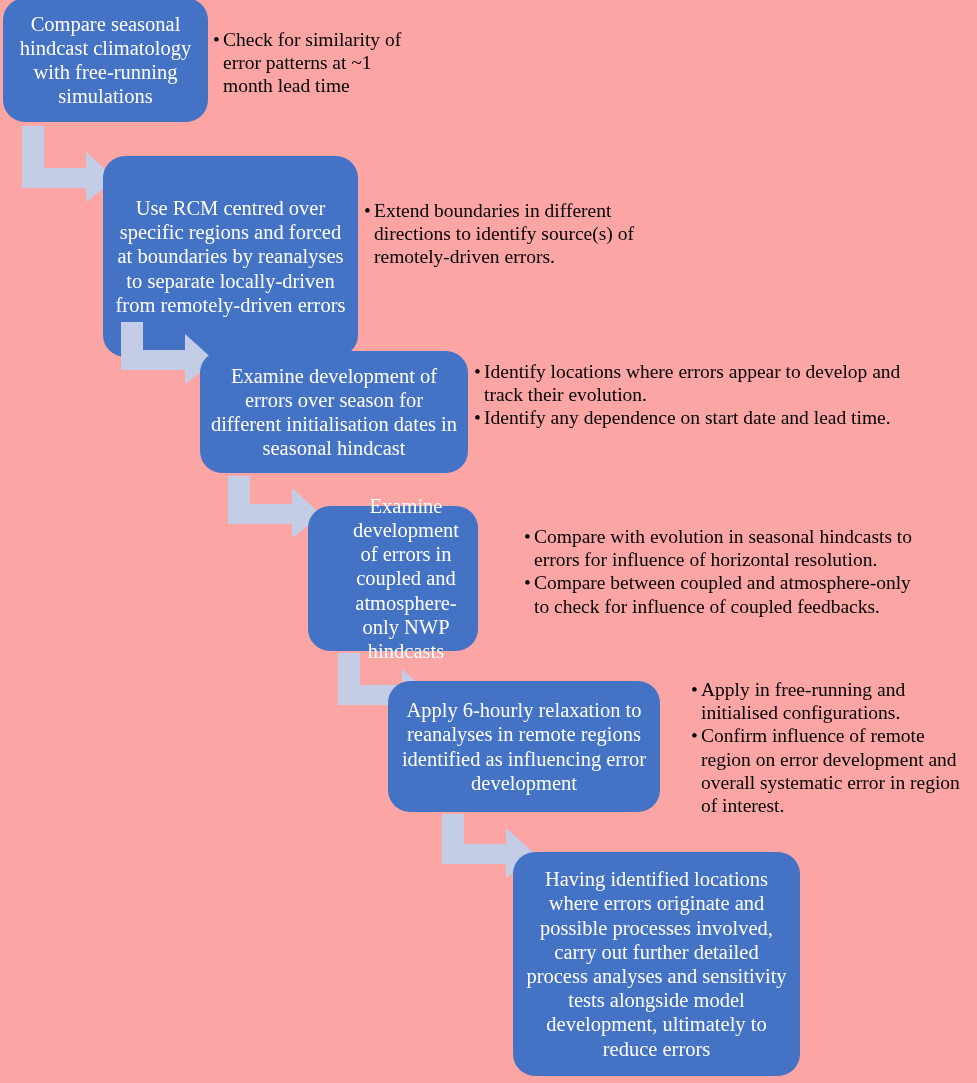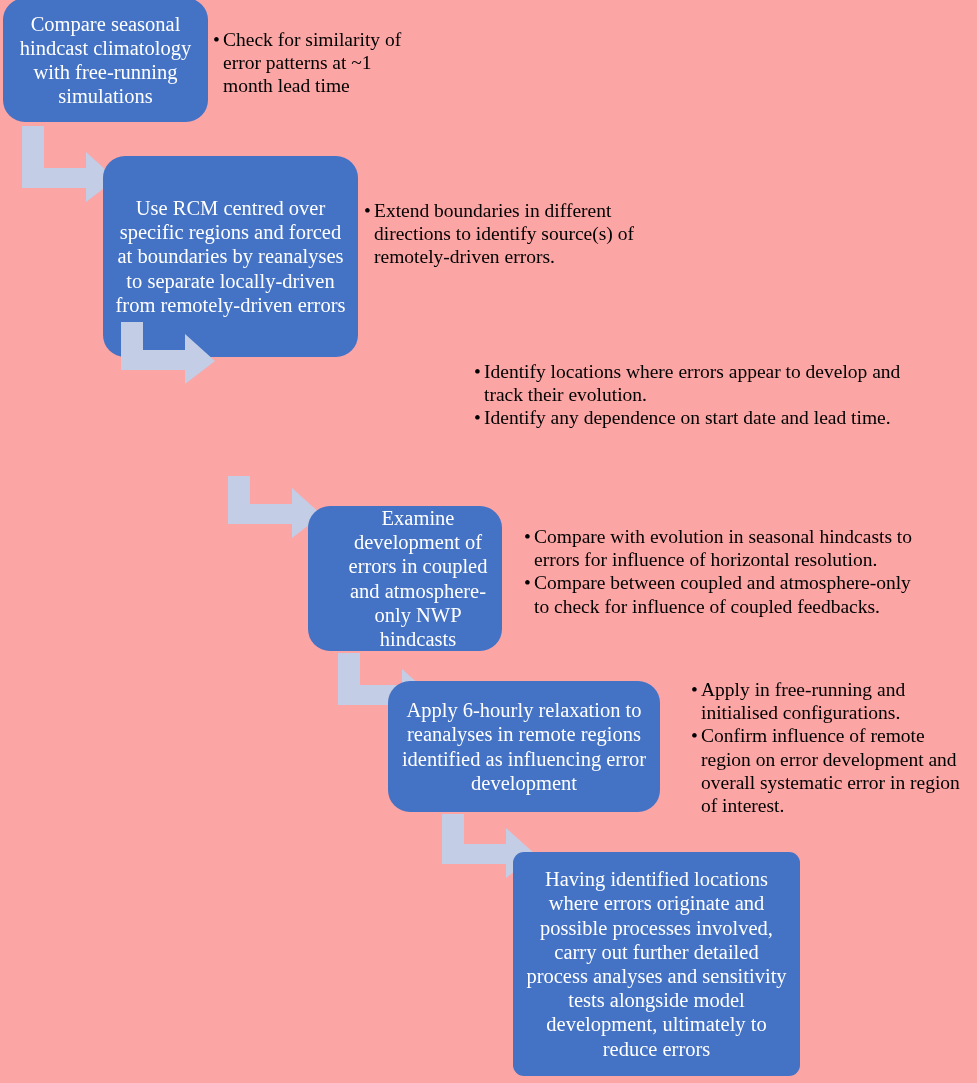--- a/index.html
+++ b/index.html
@@ -99,39 +99,42 @@
       <span class="bullet-body">Extend boundaries in different directions to identify source(s) of remotely-driven errors.</span>
     </div>
   </div>
 
   <div class="elbow-arrow" id="arrow-2" style="left:121px; top:322px; width:94px; height:62px;">
     <svg width="94" height="62" viewBox="0 0 94 62" xmlns="http://www.w3.org/2000/svg">
       <path d="M0,0 L22,0 L22,28 L64,28 L64,12 L94,39 L64,62 L64,48 L0,48 Z" fill="#C3CDE6"></path>
     </svg>
   </div>
 
+  <div class="step-box" id="box-3" style="left:200px; top:351px; width:268px; height:122px; font-size:20.5px;">
+    <span class="box-text">Examine development of errors over season for different initialisation dates in seasonal hindcast</span>
+  </div>
 
   <div class="bullet-block" id="bullets-3" style="left:474px; top:360px; width:430px; font-size:19.5px;">
     <div class="bullet-line">
       <span class="bullet-mark">•</span>
       <span class="bullet-body">Identify locations where errors appear to develop and track their evolution.</span>
     </div>
     <div class="bullet-line">
       <span class="bullet-mark">•</span>
       <span class="bullet-body">Identify any dependence on start date and lead time.</span>
     </div>
   </div>
 
   <div class="elbow-arrow" id="arrow-3" style="left:228px; top:476px; width:94px; height:62px;">
     <svg width="94" height="62" viewBox="0 0 94 62" xmlns="http://www.w3.org/2000/svg">
       <path d="M0,0 L22,0 L22,28 L64,28 L64,12 L94,39 L64,62 L64,48 L0,48 Z" fill="#C3CDE6"></path>
     </svg>
   </div>
 
-  <div class="step-box" id="box-4" style="left:308px; top:506px; width:194px; height:145px; font-size:20.5px;padding-left:36px;">
+  <div class="step-box" id="box-4" style="left:308px; top:506px; width:170px; height:145px; font-size:20.5px;padding-left:36px;">
     <span class="box-text">Examine development of errors in coupled and atmosphere-only NWP hindcasts</span>
   </div>
 
   <div class="bullet-block" id="bullets-4" style="left:524px; top:525px; width:400px; font-size:19.5px;">
     <div class="bullet-line">
       <span class="bullet-mark">•</span>
       <span class="bullet-body">Compare with evolution in seasonal hindcasts to errors for influence of horizontal resolution.</span>
     </div>
     <div class="bullet-line">
       <span class="bullet-mark">•</span>
@@ -159,17 +162,17 @@
       <span class="bullet-body">Confirm influence of remote region on error development and overall systematic error in region of interest.</span>
     </div>
   </div>
 
   <div class="elbow-arrow" id="arrow-5" style="left:442px; top:814px; width:94px; height:64px;">
     <svg width="94" height="64" viewBox="0 0 94 64" xmlns="http://www.w3.org/2000/svg">
       <path d="M0,0 L22,0 L22,30 L64,30 L64,14 L94,41 L64,64 L64,50 L0,50 Z" fill="#C3CDE6"></path>
     </svg>
   </div>
 
-  <div class="step-box" id="box-6" style="left:513px; top:852px; width:287px; height:224px; font-size:20.5px;border-radius:11px;">
+  <div class="step-box" id="box-6" style="left:513px; top:852px; width:287px; height:224px; font-size:20.5px;">
     <span class="box-text">Having identified locations where errors originate and possible processes involved, carry out further detailed process analyses and sensitivity tests alongside model development, ultimately to reduce errors</span>
   </div>
 
 </div>
 
 </body></html>

